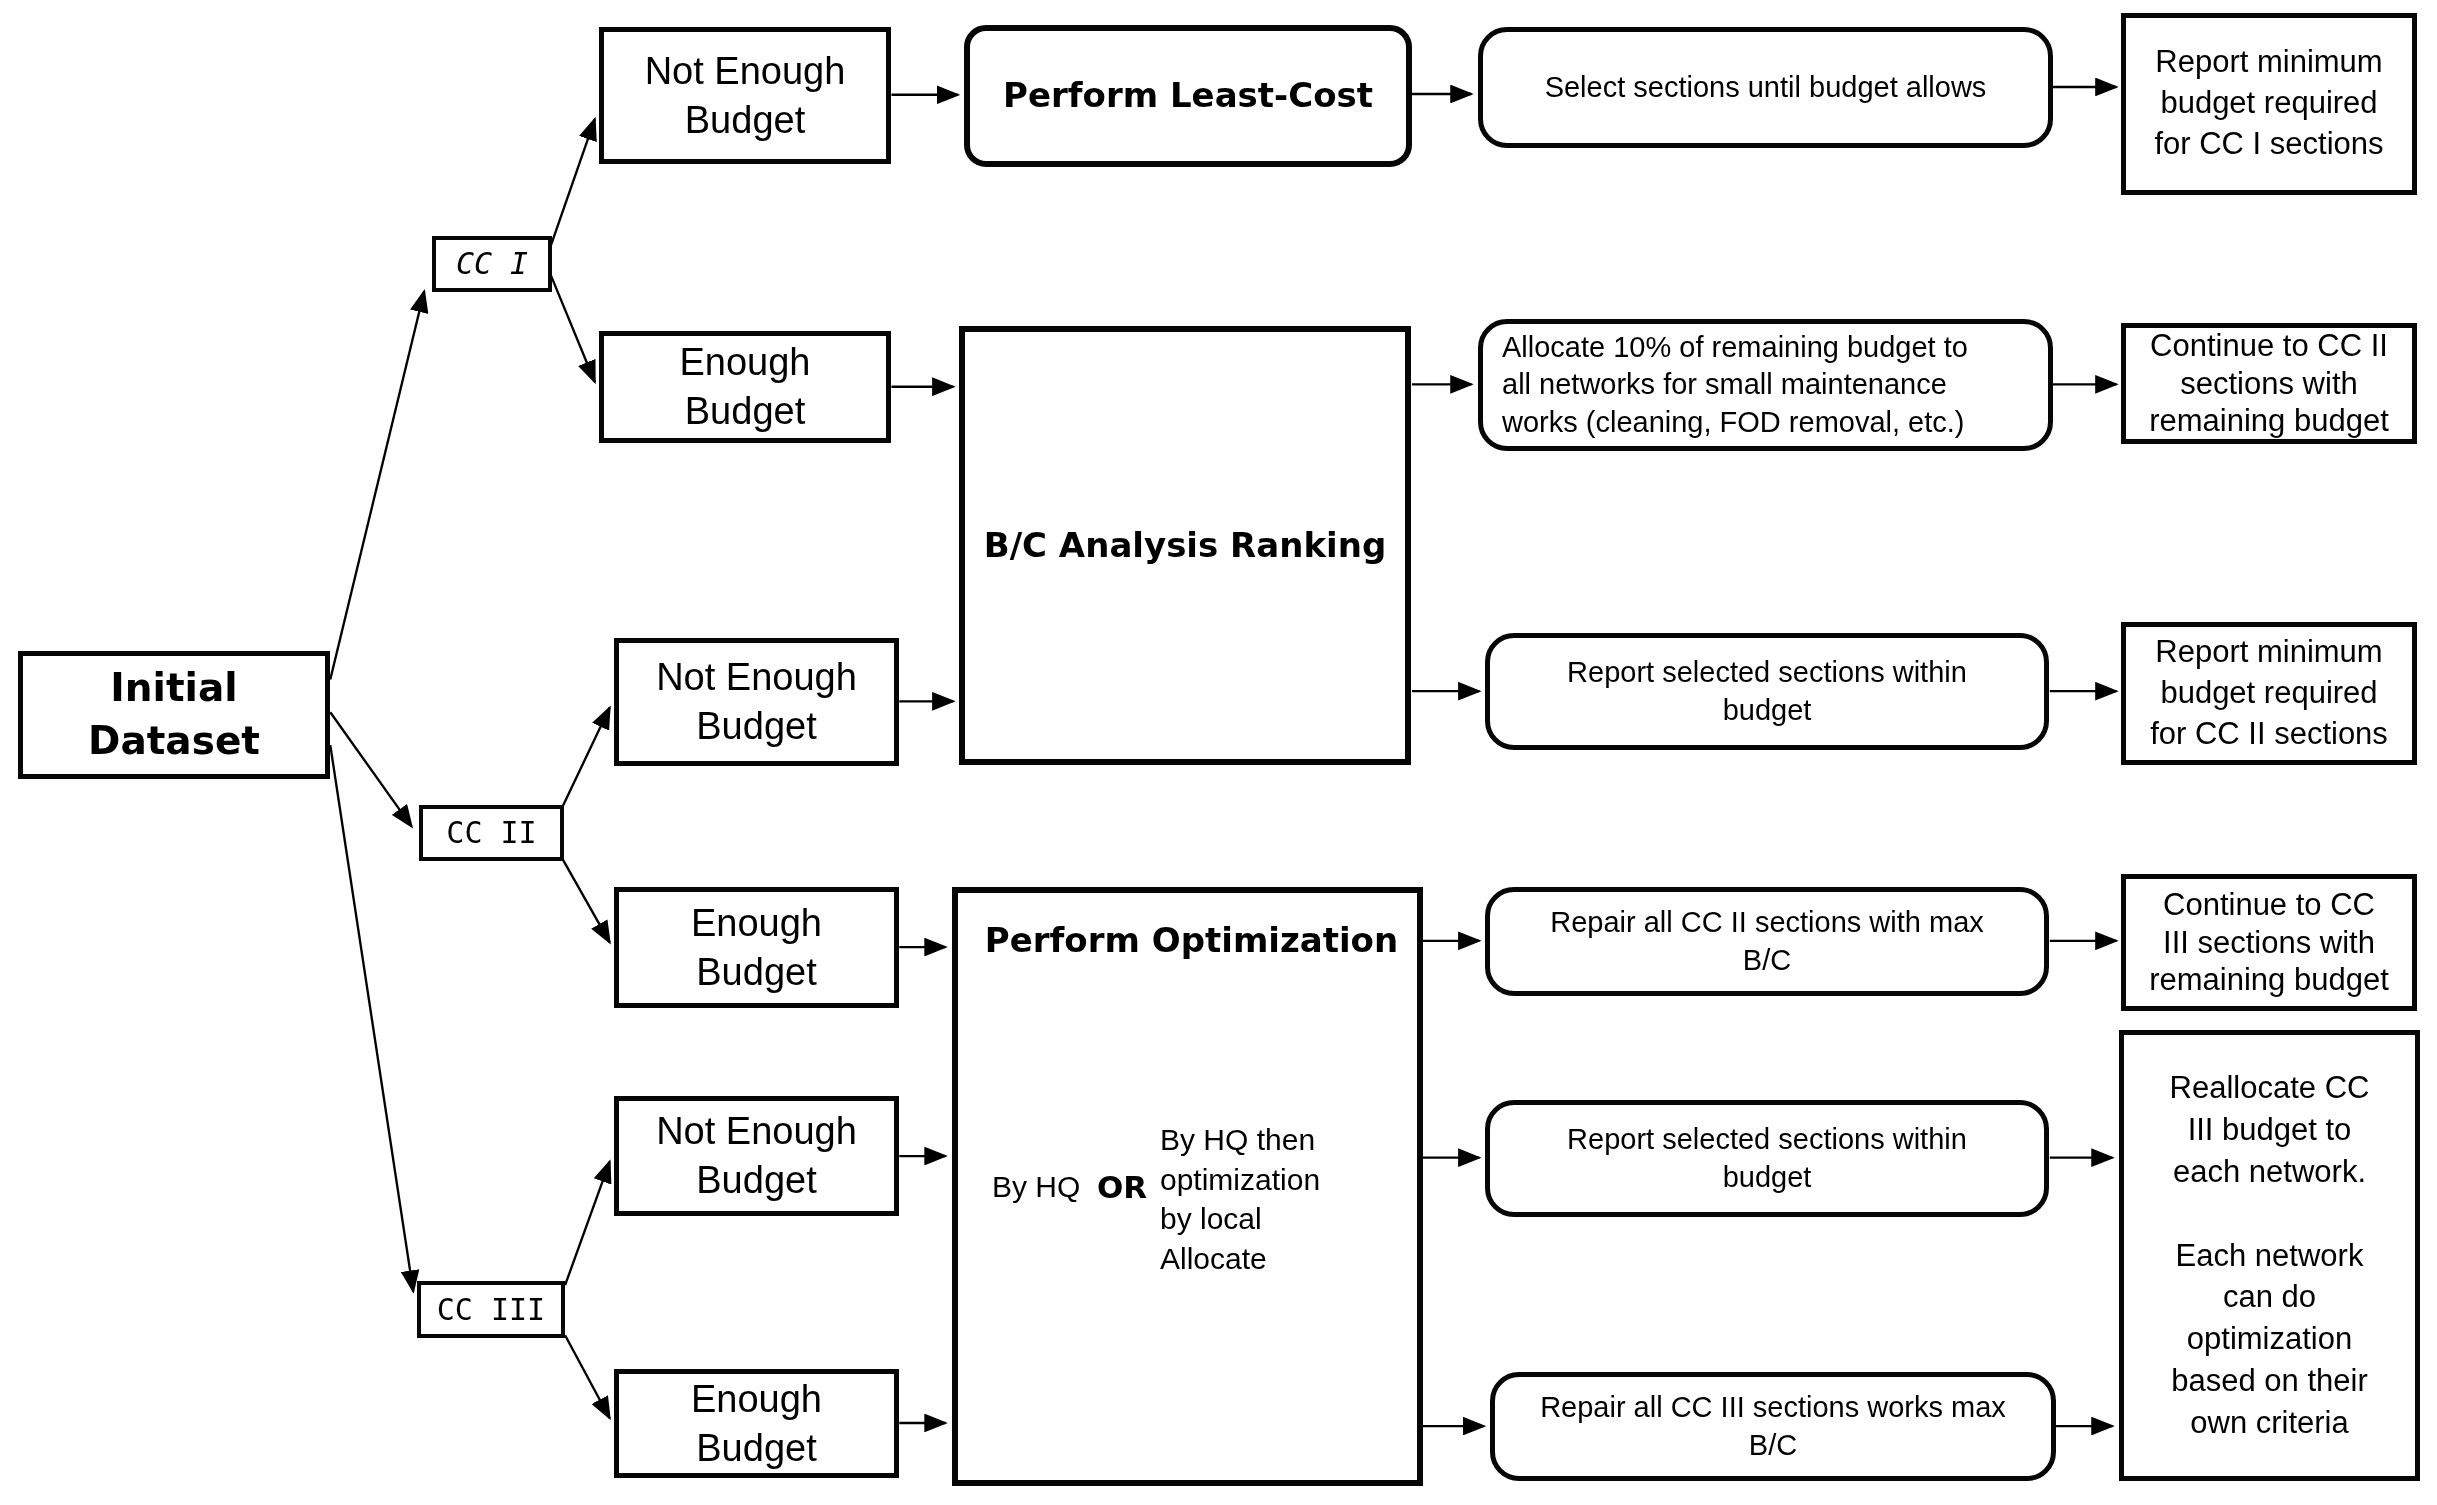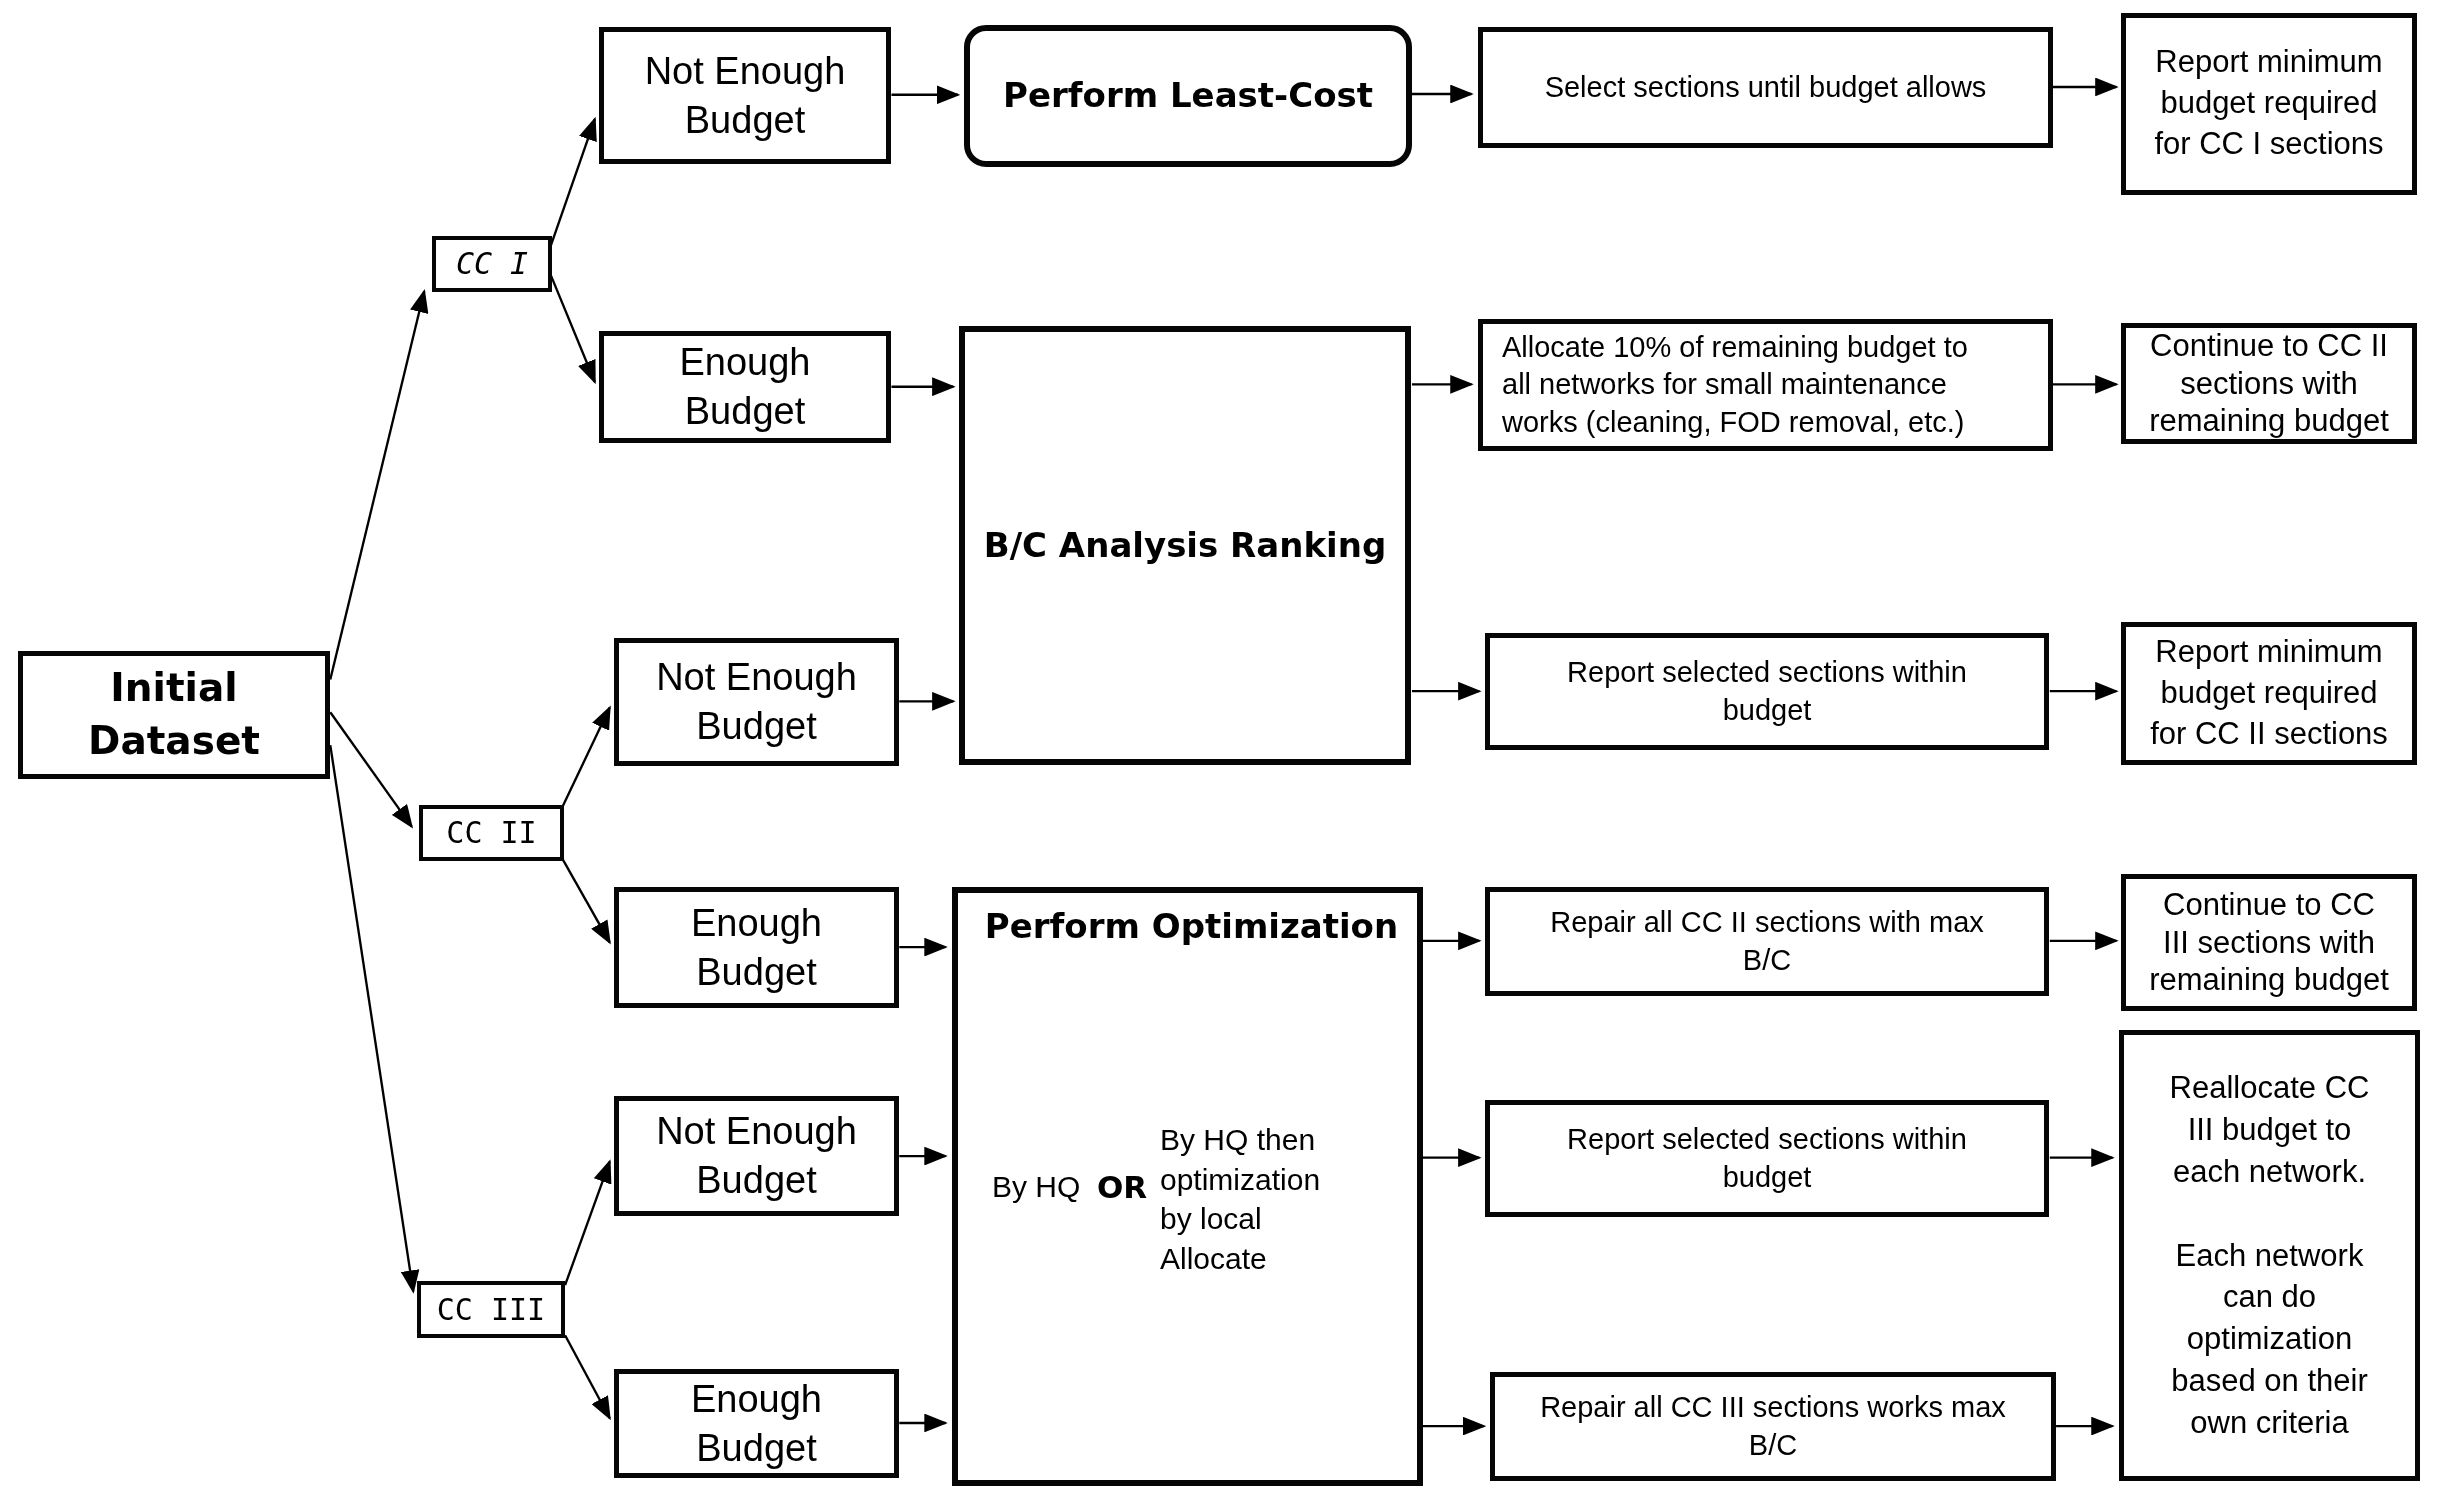--- a/index.html
+++ b/index.html
@@ -33,37 +33,37 @@
     font-weight:bold;
     font-size:34px;
   }
   .node.budget{font-size:38px;}
   .node.cc{
     font-family:"DejaVu Sans Mono", monospace;
     font-size:30px;
     line-height:1;
     border-width:4.7px;
   }
-  .node.midtext{font-size:29px;}
+  .node.midtext{font-size:29px;border-radius:29px;}
   .node.leftalign{
     text-align:left;
     justify-content:flex-start;
     padding:0 19px;
   }
   .node.initial{
     font-family:"DejaVu Sans", sans-serif;
     font-weight:bold;
     font-size:39px;
     line-height:1.35;
   }
   
   #opt-box{align-items:flex-start;}
   .opt-title{
     position:absolute;
-    left:0;right:0;top:12px;
+    left:0;right:0;top:26px;
     text-align:center;
     font-family:"DejaVu Sans", sans-serif;
     font-weight:bold;
     font-size:34px;
     white-space:nowrap;
     padding-left:8px;
   }
   .opt-byhq{
     position:absolute;
     left:34px;top:275px;

